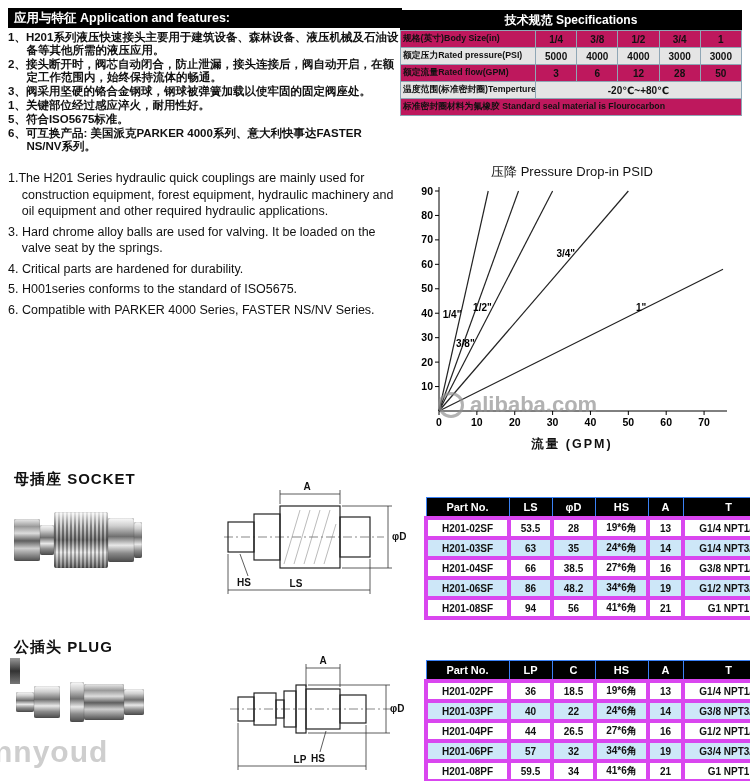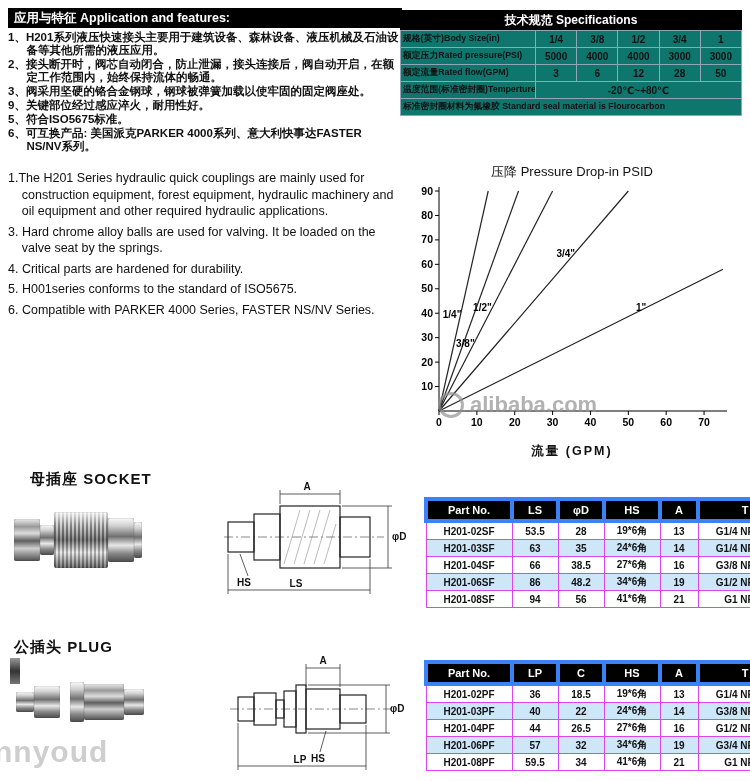--- a/index.html
+++ b/index.html
@@ -14,36 +14,36 @@
   
   .cn-list{position:absolute;left:8px;top:31px;width:392px;font-size:11.5px;font-weight:bold;line-height:13px;}
   .cn-list .item{padding-left:1.6em;text-indent:-1.6em;margin-bottom:1px;}
   .en-list{position:absolute;left:8px;top:170px;width:398px;font-size:12.5px;line-height:16.5px;}
   .en-list .item{padding-left:1.1em;text-indent:-1.1em;margin-bottom:4px;}
 
   
   .spec-table{position:absolute;left:400px;top:30px;width:342px;border-collapse:collapse;table-layout:fixed;}
   .spec-table td{border:1px solid #8fa6b5;height:16px;padding:0 2px;font-size:10px;font-weight:bold;text-align:center;overflow:hidden;white-space:nowrap;}
   .spec-table td.lbl{font-size:8.8px;text-align:left;width:130px;}
-  .spec-table tr.blue{background:#0f766e;}
-  .spec-table tr.white{background:#0f766e;}
+  .spec-table tr.blue{background:#be185d;}
+  .spec-table tr.white{background:#e5e5e5;}
 
   
   .chart-block{position:absolute;left:402px;top:163px;width:340px;}
   .chart-title{text-align:center;font-size:13px;font-weight:normal;margin-bottom:2px;}
-  .chart-xlabel{text-align:center;font-size:12.5px;font-weight:bold;letter-spacing:2px;margin-top:8px;}
+  .chart-xlabel{text-align:center;font-size:12.5px;font-weight:bold;letter-spacing:2px;margin-top:1px;}
   #chart-svg{display:block;margin:0 auto;}
   .wm-chart{position:absolute;left:438px;top:392px;display:flex;align-items:center;gap:6px;
             color:#929292;opacity:.7;font-size:22px;font-weight:bold;pointer-events:none;}
   .wm-circle{display:inline-block;width:20px;height:20px;border:3px solid #929292;border-radius:50%;}
   .wm-corner{position:absolute;left:-6px;top:735px;font-size:30px;font-weight:bold;color:#c6c6c6;opacity:.85;letter-spacing:1px;}
 
   
   .section-title{position:absolute;font-size:15px;font-weight:bold;letter-spacing:1px;}
-  #socket-title{left:30px;top:470px;}
+  #socket-title{left:14px;top:470px;}
   #plug-title{left:14px;top:638px;}
 
   
   .photo{position:absolute;}
   #socket-photo{left:14px;top:492px;width:130px;height:96px;}
   #plug-photo{left:10px;top:658px;width:142px;height:88px;}
   .metal{position:absolute;border-radius:2px;
          background:linear-gradient(180deg,#fafafa 0%,#cfcfcf 18%,#707070 42%,#e8e8e8 62%,#8a8a8a 80%,#4a4a4a 100%);
          box-shadow:inset 0 0 1px #333;}
   .hexfacet{background:linear-gradient(180deg,#ececec 0%,#9a9a9a 18%,#dcdcdc 34%,#5f5f5f 52%,#cfcfcf 70%,#4e4e4e 100%);}
@@ -69,42 +69,42 @@
   .ol{fill:none;stroke:#222;stroke-width:1.2;}
   .cl{stroke:#555;stroke-width:.7;stroke-dasharray:9 3 2 3;fill:none;}
   .dim{stroke:#333;stroke-width:.8;fill:none;}
   .dimt{font-size:10px;font-weight:bold;fill:#111;}
   .hatchline{stroke:#777;stroke-width:.5;fill:none;}
 
   
   .part-table{position:absolute;width:318px;border-collapse:collapse;table-layout:fixed;}
   #socket-table{left:424px;top:497px;}
   #plug-table{left:424px;top:660px;}
-  .part-table th{background:#000;color:#fff;font-size:11px;font-weight:bold;height:18px;border:4px solid #3b82f6;padding:0 2px;}
-  .part-table td{font-size:10px;font-weight:bold;text-align:center;height:16px;border:1px solid #d946ef;padding:0 1px;white-space:nowrap;overflow:hidden;}
+  .part-table th{background:#000;color:#fff;font-size:11px;font-weight:bold;height:18px;border:1px solid #3b82f6;padding:0 2px;}
+  .part-table td{font-size:10px;font-weight:bold;text-align:center;height:16px;border:4px solid #d946ef;padding:0 1px;white-space:nowrap;overflow:hidden;}
   .part-table tbody tr:nth-child(even){background:#cde7f8;}
   .part-table th:nth-child(1),.part-table td:nth-child(1){width:78px;}
   .part-table th:nth-child(2),.part-table td:nth-child(2){width:38px;}
   .part-table th:nth-child(3),.part-table td:nth-child(3){width:38px;}
   .part-table th:nth-child(4),.part-table td:nth-child(4){width:48px;}
   .part-table th:nth-child(5),.part-table td:nth-child(5){width:30px;}
   .part-table th:nth-child(6),.part-table td:nth-child(6){width:86px;}
 </style>
 </head>
 <body>
 
 <div class="page">
 
   <div class="black-bar" id="features-header">应用与特征 Application and features:</div>
 
   <div class="cn-list">
     <div class="item">1、H201系列液压快速接头主要用于建筑设备、森林设备、液压机械及石油设备等其他所需的液压应用。</div>
     <div class="item">2、接头断开时，阀芯自动闭合，防止泄漏，接头连接后，阀自动开启，在额定工作范围内，始终保持流体的畅通。</div>
     <div class="item">3、阀采用坚硬的铬合金钢球，钢球被弹簧加载以使牢固的固定阀座处。</div>
-    <div class="item">9、关键部位经过感应淬火，耐用性好。</div>
+    <div class="item">1、关键部位经过感应淬火，耐用性好。</div>
     <div class="item">5、符合ISO5675标准。</div>
     <div class="item">6、可互换产品: 美国派克PARKER 4000系列、意大利快事达FASTER NS/NV系列。</div>
   </div>
 
   <div class="en-list">
     <div class="item">1.The H201 Series hydraulic quick couplings are mainly used for construction equipment, forest equipment, hydraulic machinery and oil equipment and other required hydraulic applications.</div>
     <div class="item">3. Hard chrome alloy balls are used for valving. It be loaded on the valve seat by the springs.</div>
     <div class="item">4. Critical parts are hardened for durability.</div>
     <div class="item">5. H001series conforms to the standard of ISO5675.</div>
     <div class="item">6. Compatible with PARKER 4000 Series, FASTER NS/NV Series.</div>

